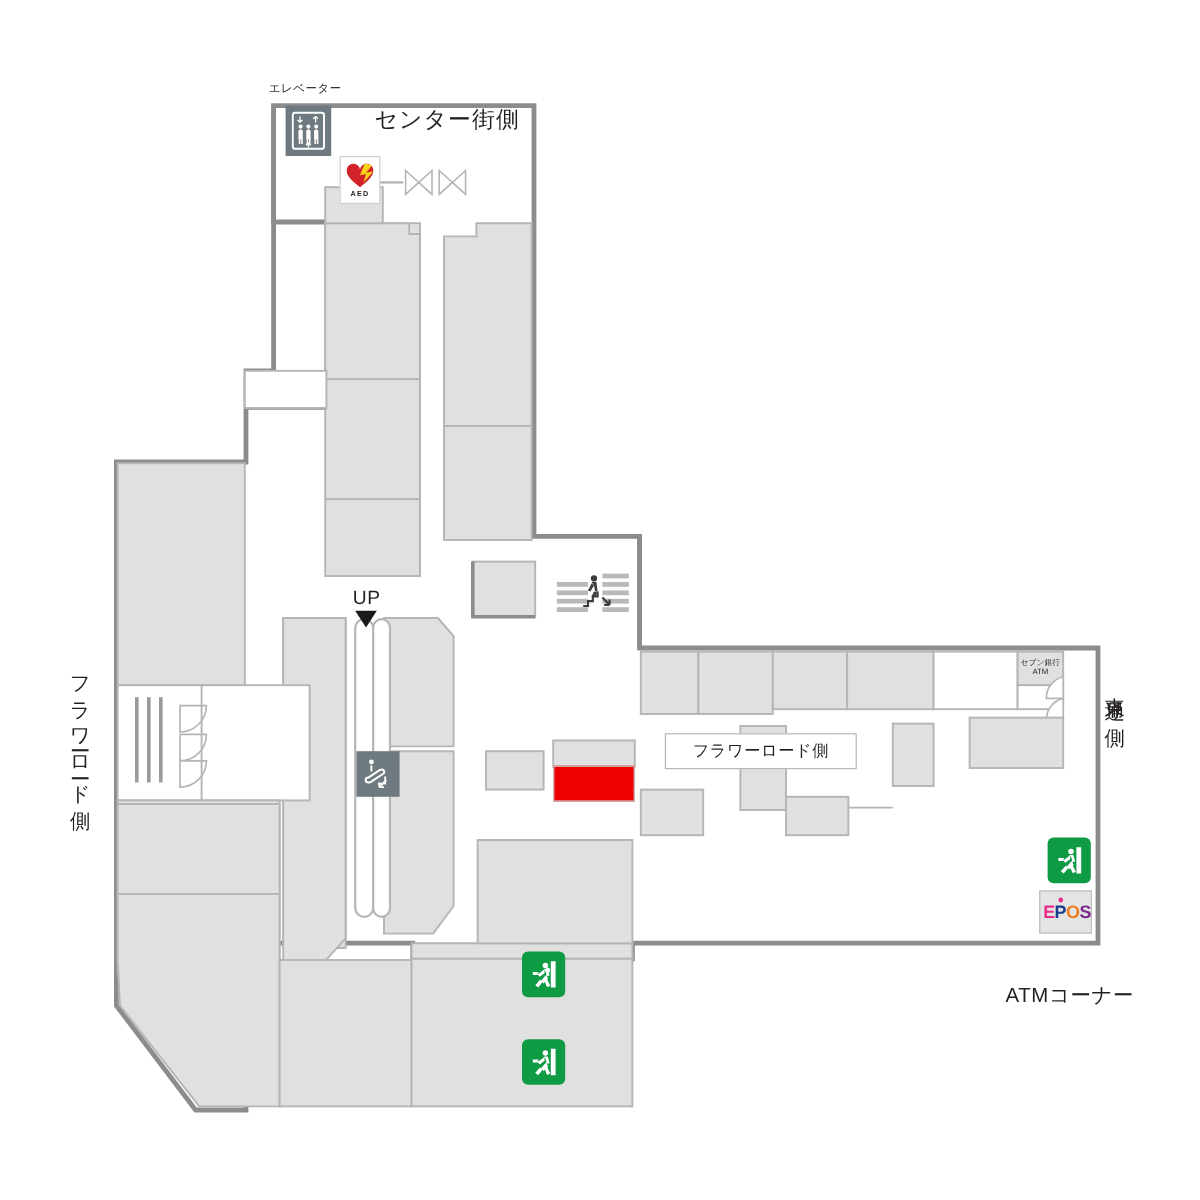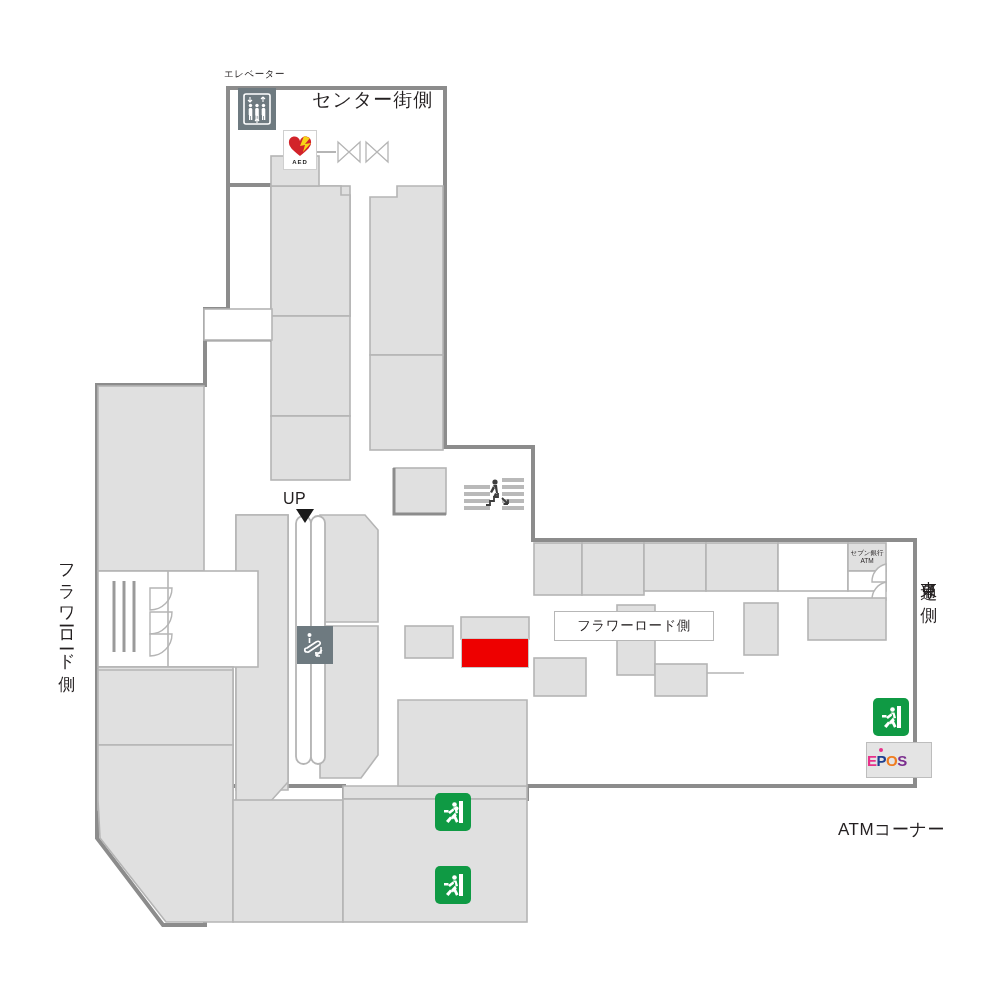--- a/index.html
+++ b/index.html
@@ -14,21 +14,21 @@
   svg#floorplan{position:absolute;left:0;top:0;width:1000px;height:1000px;display:block;}
 
   .lbl{position:absolute;white-space:pre;}
   .lbl-center-gai{left:312px;top:59px;font-size:19px;letter-spacing:1px;margin-top:28px;}
   .lbl-elevator{left:224px;top:68px;font-size:9.5px;letter-spacing:0.5px;}
   .lbl-flower{left:58px;top:552px;font-size:17px;letter-spacing:2px;
      writing-mode:vertical-rl;text-orientation:upright;line-height:1.02;}
   .lbl-higashi{left:920px;top:568px;font-size:17px;letter-spacing:2px;
      writing-mode:vertical-rl;text-orientation:upright;line-height:1.02;}
   .lbl-atm-corner{left:838px;top:818px;font-size:17px;letter-spacing:0.5px;}
-  .lbl-up{left:283px;top:490px;font-size:16px;font-weight:400;letter-spacing:0.5px;}
+  .lbl-up{left:294px;top:490px;font-size:16px;font-weight:400;letter-spacing:0.5px;}
   .lbl-eatin{position:absolute;left:554px;top:611px;width:160px;height:30px;
      border:1px solid #b7b7b7;background:#ffffff;display:flex;align-items:center;
      justify-content:center;font-size:13.5px;letter-spacing:0.5px;box-sizing:border-box;}
   .lbl-seven{position:absolute;left:849px;top:545px;width:36px;height:24px;
      display:flex;flex-direction:column;align-items:center;justify-content:center;
      font-size:6.5px;line-height:1.25;letter-spacing:0;text-align:center;}
 
   
   .icon-box{position:absolute;box-sizing:border-box;}
 
@@ -40,22 +40,22 @@
   .ico-aed .aed-txt{font-size:6px;font-weight:bold;letter-spacing:1px;margin-top:1px;color:#1a1a1a;}
   .ico-escalator{left:297px;top:626px;width:36px;height:38px;background:#6e7a80;
      display:flex;align-items:center;justify-content:center;}
   .ico-stairs{left:462px;top:473px;width:64px;height:46px;display:flex;
      align-items:center;justify-content:center;}
   .ico-exit{width:36px;height:38px;background:#0f9a44;border-radius:5px;
      display:flex;align-items:center;justify-content:center;}
   .exit-1{left:435px;top:793px;}
   .exit-2{left:435px;top:866px;}
   .exit-3{left:873px;top:698px;}
-  .ico-epos{left:866px;top:742px;width:66px;height:36px;background:#e4e4e4;
-     border:1px solid #bdbdbd;display:flex;align-items:center;justify-content:flex-start;}
+  .ico-epos{left:866px;top:742px;width:44px;height:36px;background:#e4e4e4;
+     border:1px solid #bdbdbd;display:flex;align-items:center;justify-content:flex-end;}
   .epos-word{font-size:15px;font-weight:bold;letter-spacing:-0.5px;font-family:"Liberation Sans",sans-serif;}
   .epos-word span{position:relative;}
   .epos-dot{position:absolute;left:50%;top:-4px;transform:translateX(-50%);
      width:4px;height:4px;border-radius:50%;background:#e8308a;}
 </style>
 </head>
 <body>
 
 <div id="map-root">
 

